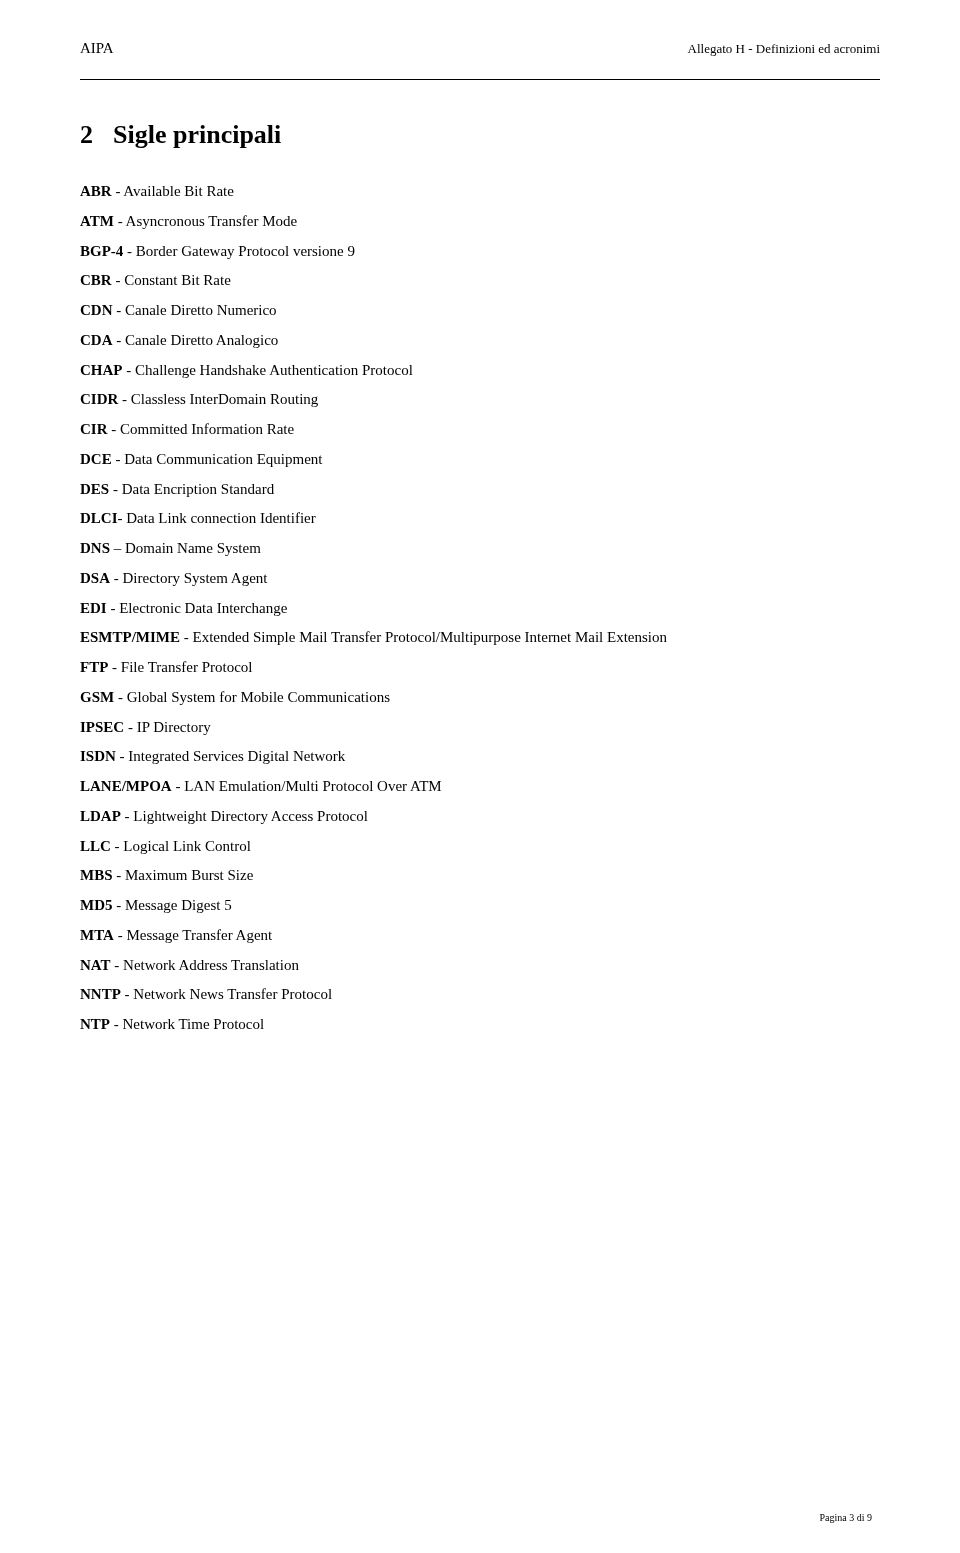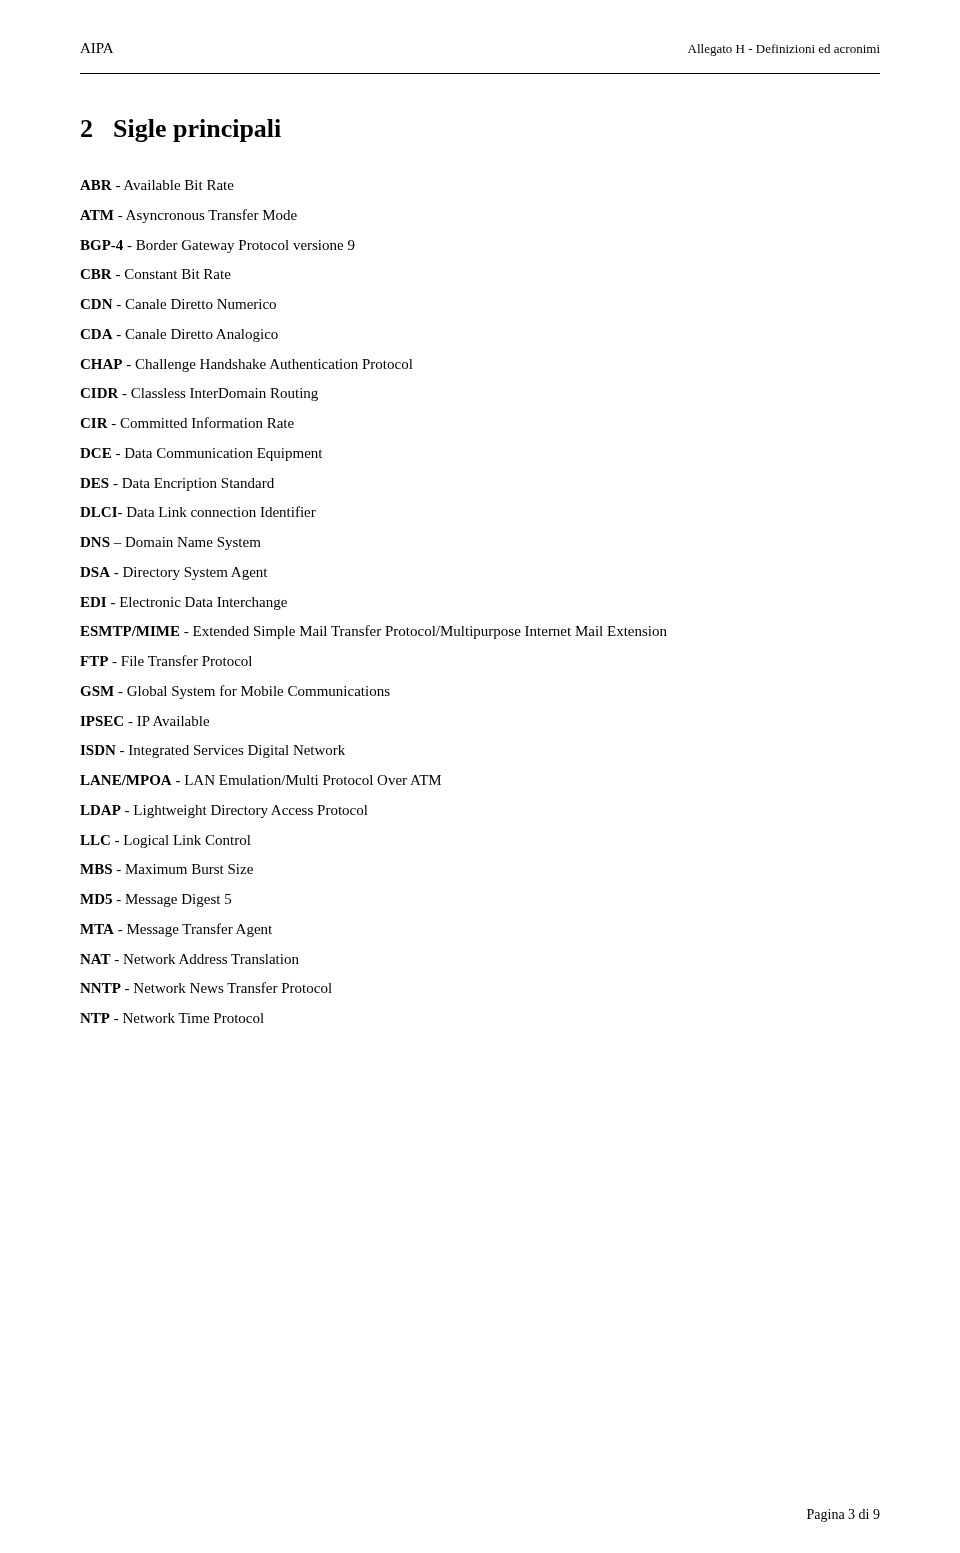--- a/index.html
+++ b/index.html
@@ -20,21 +20,21 @@
       width: 960px;
       min-height: 1553px;
       padding: 40px 80px 80px 80px;
       position: relative;
     }
     .header {
       display: flex;
       justify-content: space-between;
       align-items: center;
       border-bottom: 1px solid #000;
-      padding-bottom: 16px;
+      padding-bottom: 22px;
       margin-bottom: 40px;
     }
     .header-left {
       font-size: 15px;
       font-weight: normal;
     }
     .header-right {
       font-size: 13px;
       font-weight: normal;
     }
@@ -55,22 +55,22 @@
       font-size: 15px;
       margin-bottom: 2px;
     }
     .term {
       font-weight: bold;
       margin-top: 38px;
     }
     .footer {
       position: absolute;
       bottom: 30px;
-      right: 80px;
-      font-size: 14px;
+      right: 88px;
+      font-size: 10px;
     }
   </style>
 </head>
 <body>
 
 <div class="page">
   <div class="header">
     <span class="header-left">AIPA</span>
     <span class="header-right">Allegato H - Definizioni ed acronimi</span>
   </div>
@@ -91,21 +91,21 @@
       <li><span class="term">CIR</span><span> - </span><span>Committed Information Rate</span></li>
       <li><span class="term">DCE</span><span> - </span><span>Data Communication Equipment</span></li>
       <li><span class="term">DES</span><span> - </span><span>Data Encription Standard</span></li>
       <li><span class="term">DLCI</span><span>- </span><span>Data Link connection Identifier</span></li>
       <li><span class="term">DNS</span><span> – </span><span>Domain Name System</span></li>
       <li><span class="term">DSA</span><span> - </span><span>Directory System Agent</span></li>
       <li><span class="term">EDI</span><span> - </span><span>Electronic Data Interchange</span></li>
       <li><span class="term">ESMTP/MIME</span><span> - </span><span>Extended Simple Mail Transfer Protocol/Multipurpose Internet Mail Extension</span></li>
       <li><span class="term">FTP</span><span> - </span><span>File Transfer Protocol</span></li>
       <li><span class="term">GSM</span><span> - </span><span>Global System for Mobile Communications</span></li>
-      <li><span class="term">IPSEC</span><span> - </span><span>IP Available</span></li>
+      <li><span class="term">IPSEC</span><span> - </span><span>IP Directory</span></li>
       <li><span class="term">ISDN</span><span> - </span><span>Integrated Services Digital Network</span></li>
       <li><span class="term">LANE/MPOA</span><span> - </span><span>LAN Emulation/Multi Protocol Over ATM</span></li>
       <li><span class="term">LDAP</span><span> - </span><span>Lightweight Directory Access Protocol</span></li>
       <li><span class="term">LLC</span><span> - </span><span>Logical Link Control</span></li>
       <li><span class="term">MBS</span><span> - </span><span>Maximum Burst Size</span></li>
       <li><span class="term">MD5</span><span> - </span><span>Message Digest 5</span></li>
       <li><span class="term">MTA</span><span> - </span><span>Message Transfer Agent</span></li>
       <li><span class="term">NAT</span><span> - </span><span>Network Address Translation</span></li>
       <li><span class="term">NNTP</span><span> - </span><span>Network News Transfer Protocol</span></li>
       <li><span class="term">NTP</span><span> - </span><span>Network Time Protocol</span></li>

